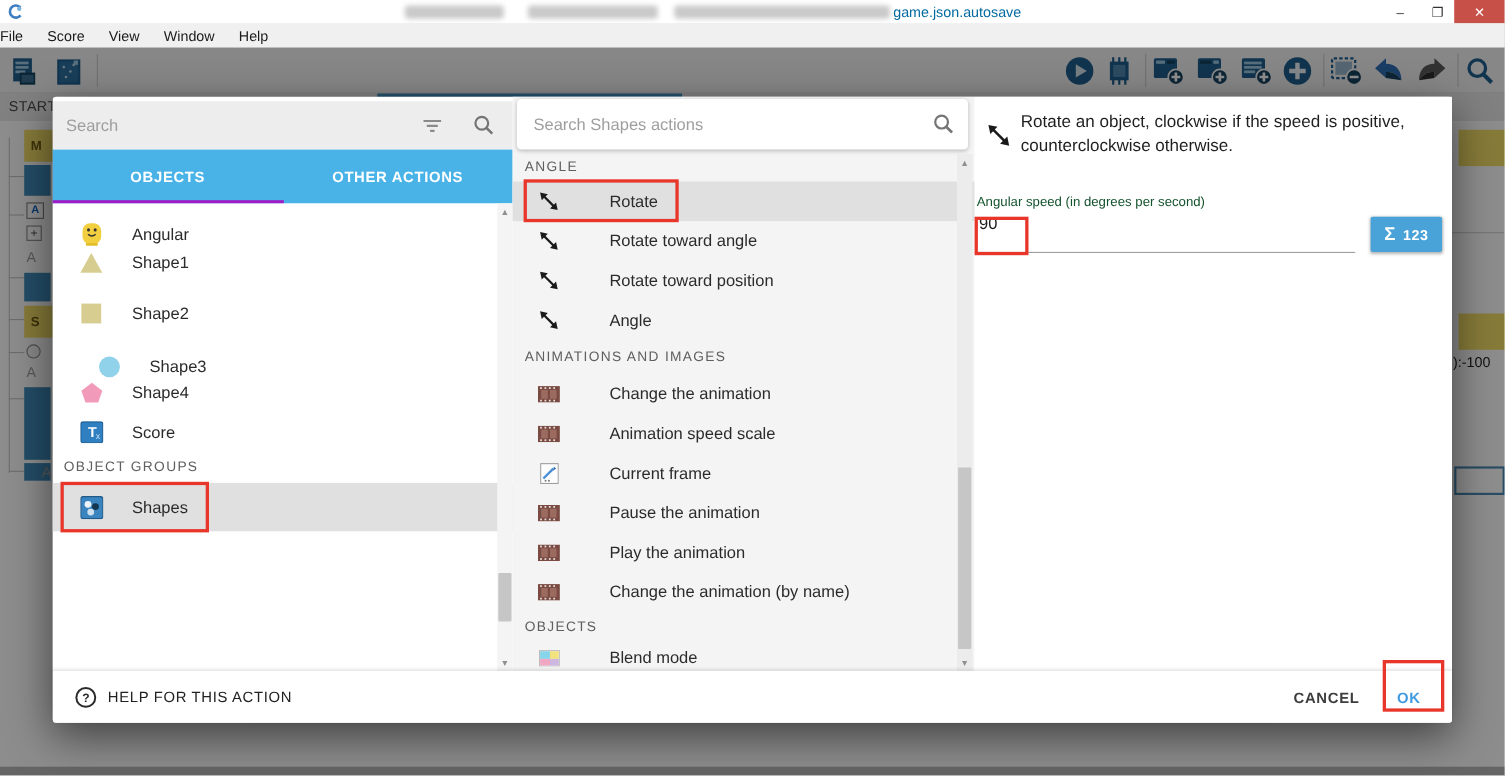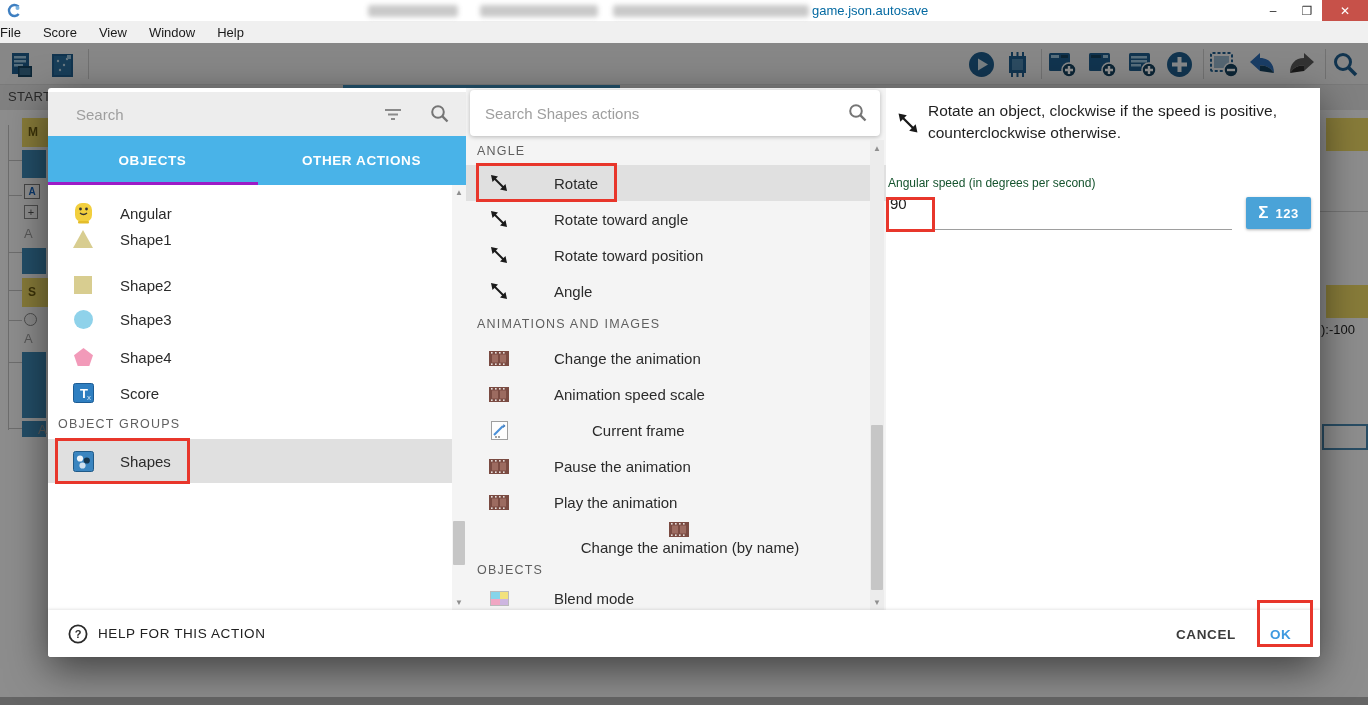--- a/index.html
+++ b/index.html
@@ -39,21 +39,21 @@
   .divline{background:#d0d0d0;height:1px;}
   .bluebox{border:2px solid #4a8ab2;background:#fdfdfd;}
 
   
   .overlay{left:0;top:43px;width:1368px;height:662px;background:rgba(0,0,0,0.44);z-index:20;}
 
   
   .dialog{left:48px;top:88px;width:1272px;height:569px;background:#ffffff;border-radius:3px;box-shadow:0 12px 40px rgba(0,0,0,.55);z-index:30;}
   .panel-left{left:0;top:0;width:418px;height:522px;}
   .lsearch{left:0;top:4px;width:418px;height:44px;background:#ededed;display:flex;align-items:center;}
-  .lsearch input{border:none;background:transparent;outline:none;font-size:15px;color:#333;padding-left:28px;width:300px;}
+  .lsearch input{border:none;background:transparent;outline:none;font-size:15px;color:#333;padding-left:12px;width:300px;}
   .lsearch input::placeholder{color:#9e9e9e;}
   .ltabs{left:0;top:48px;width:418px;height:49px;background:#49b3e8;display:flex;}
   .ltab{width:50%;display:flex;align-items:center;justify-content:center;font-size:13.5px;font-weight:bold;color:#fff;letter-spacing:.6px;}
   .tabind{left:0;top:94px;width:210px;height:3px;background:#9d1cc6;}
   .objlist{left:0;top:97px;width:418px;height:425px;background:#fff;}
   .objrow{left:0;width:404px;height:36px;display:flex;align-items:center;}
   .objrow .ic{width:22px;height:22px;margin-left:24px;display:flex;align-items:center;justify-content:center;}
   .objrow .lb{margin-left:26px;font-size:15px;color:#2b2b2b;}
   .secheader{font-size:12.5px;color:#5f5f5f;letter-spacing:1.2px;}
   .selrow{background:#e0e0e0;}
@@ -319,21 +319,21 @@
           <span class="lb">Shape1</span>
         </div>
         <div class="abs objrow" style="top:82px;">
           <span class="ic">
             <svg width="20" height="20" viewBox="0 0 20 20">
                 <rect x="1" y="1" width="18" height="18" fill="#d8cd90"></rect>
               </svg>
           </span>
           <span class="lb">Shape2</span>
         </div>
-        <div class="abs objrow" style="top:116px;">
+        <div class="abs objrow" style="top:130px;margin-left:16px;">
           <span class="ic">
             <svg width="21" height="21" viewBox="0 0 21 21">
                 <circle cx="10.5" cy="10.5" r="9.5" fill="#8fd2ea"></circle>
               </svg>
           </span>
           <span class="lb">Shape3</span>
         </div>
         <div class="abs objrow" style="top:154px;">
           <span class="ic">
             <svg width="21" height="20" viewBox="0 0 21 20">
@@ -464,21 +464,21 @@
                 <rect x="14" y="1" width="1.6" height="1.6"></rect>
                 <rect x="2" y="12.4" width="1.6" height="1.6"></rect>
                 <rect x="6" y="12.4" width="1.6" height="1.6"></rect>
                 <rect x="10" y="12.4" width="1.6" height="1.6"></rect>
                 <rect x="14" y="12.4" width="1.6" height="1.6"></rect>
               </g>
             </svg>
         </span>
         <span class="lb">Animation speed scale</span>
       </div>
-      <div class="abs actrow" style="top:324px;gap:38px;">
+      <div class="abs actrow" style="top:324px;">
         <span class="ic">
           <svg width="17" height="19" viewBox="0 0 17 19">
               <rect x="0.5" y="0.5" width="16" height="18" fill="#fdfdfd" stroke="#9e9e9e"></rect>
               <line x1="3" y1="14" x2="12" y2="5" stroke="#4a90d9" stroke-width="2.2"></line>
               <polygon points="12.5,3 14.5,5 12,7" fill="#2b6cb5"></polygon>
               <circle cx="5" cy="16" r=".9" fill="#777"></circle>
               <circle cx="8" cy="16" r=".9" fill="#777"></circle>
             </svg>
         </span>
         <span class="lb">Current frame</span>
@@ -516,21 +516,21 @@
                 <rect x="14" y="1" width="1.6" height="1.6"></rect>
                 <rect x="2" y="12.4" width="1.6" height="1.6"></rect>
                 <rect x="6" y="12.4" width="1.6" height="1.6"></rect>
                 <rect x="10" y="12.4" width="1.6" height="1.6"></rect>
                 <rect x="14" y="12.4" width="1.6" height="1.6"></rect>
               </g>
             </svg>
         </span>
         <span class="lb">Play the animation</span>
       </div>
-      <div class="abs actrow" style="top:432px;flex-direction:column;">
+      <div class="abs actrow" style="top:432px;">
         <span class="ic">
           <svg width="20" height="15" viewBox="0 0 20 15">
               <rect x="0" y="0" width="20" height="15" fill="#7a4b42"></rect>
               <rect x="3" y="3.5" width="6" height="8" fill="#9c6b60"></rect>
               <rect x="11" y="3.5" width="6" height="8" fill="#9c6b60"></rect>
               <g fill="#e8e0dc">
                 <rect x="2" y="1" width="1.6" height="1.6"></rect>
                 <rect x="6" y="1" width="1.6" height="1.6"></rect>
                 <rect x="10" y="1" width="1.6" height="1.6"></rect>
                 <rect x="14" y="1" width="1.6" height="1.6"></rect>

